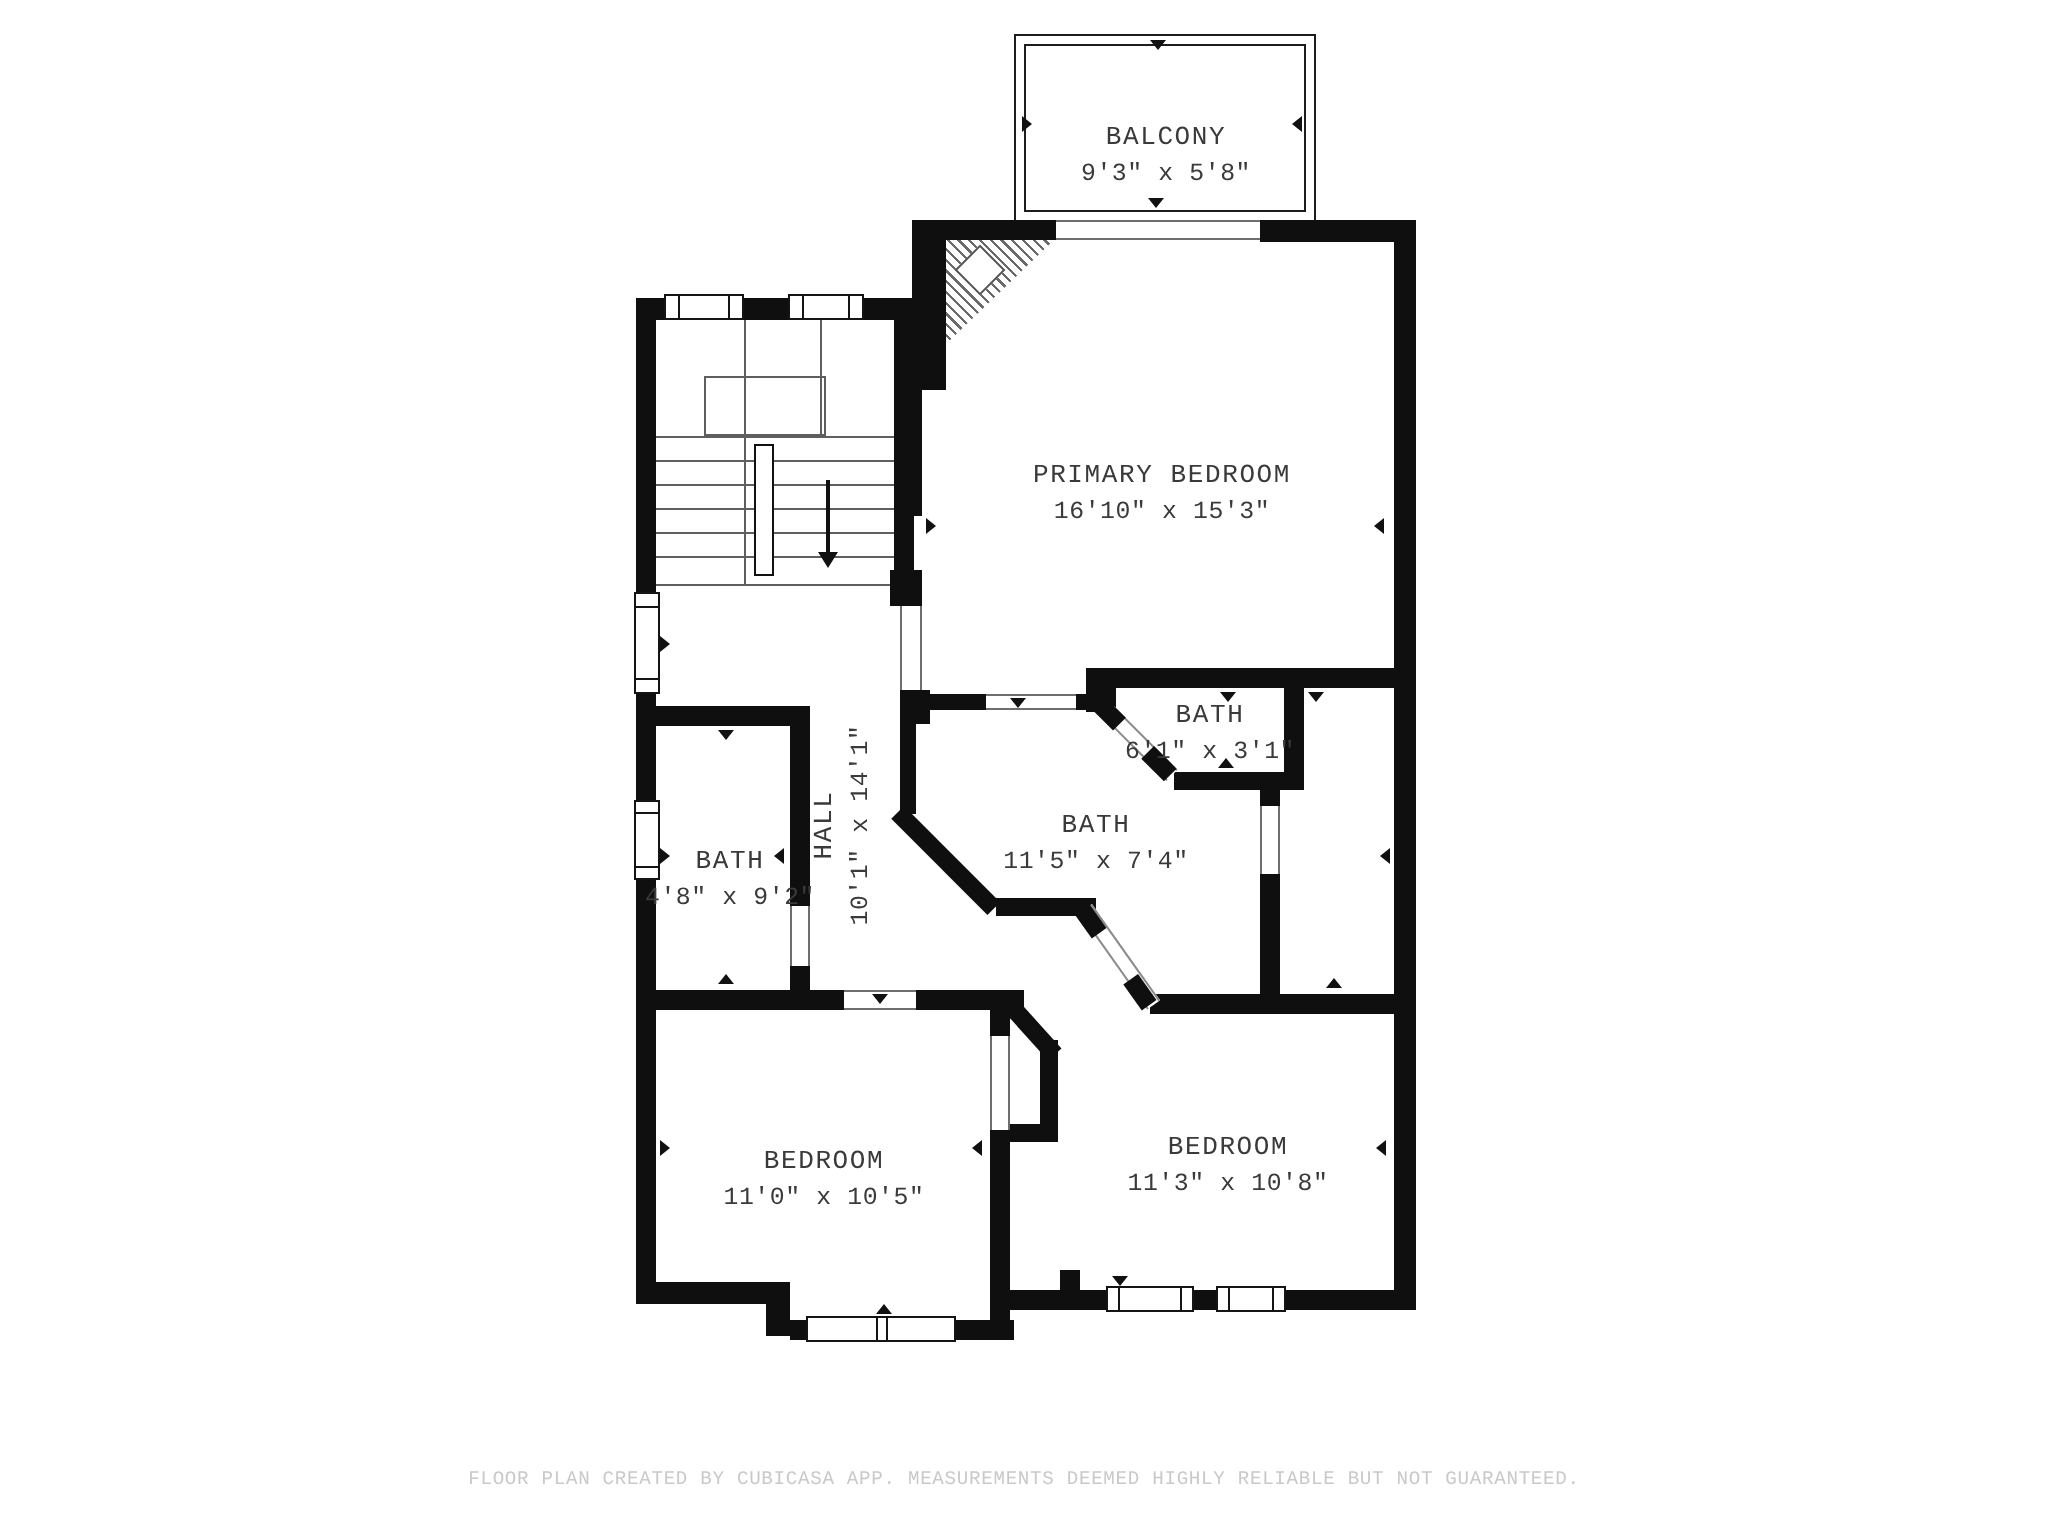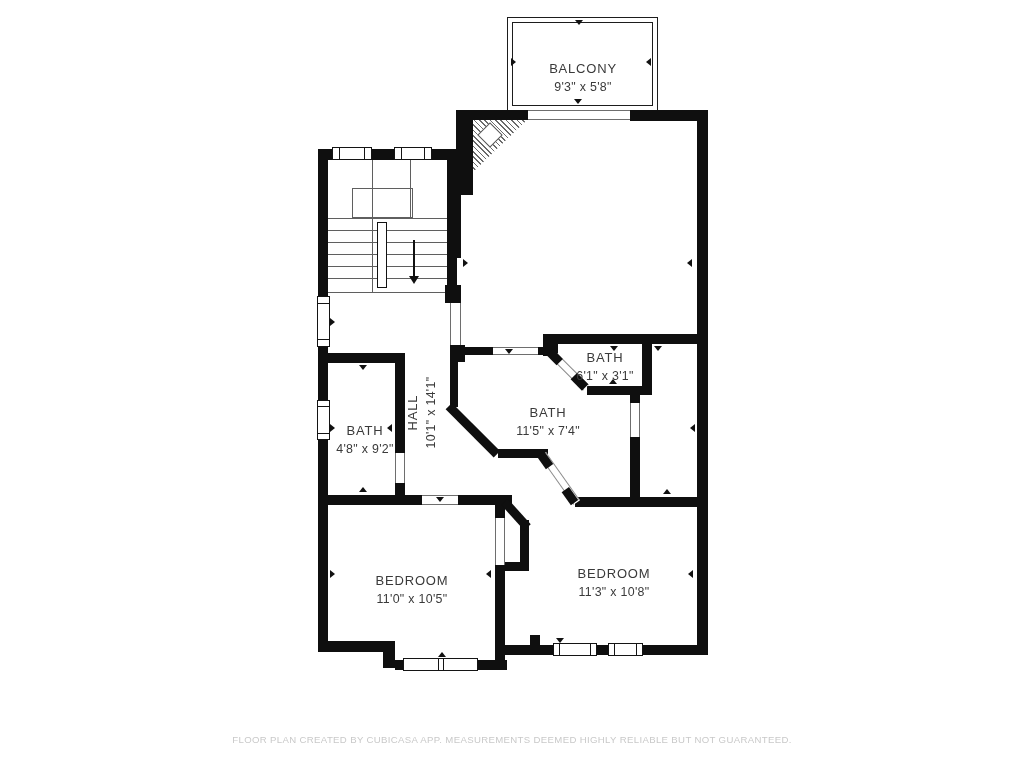--- a/index.html
+++ b/index.html
@@ -1,17 +1,17 @@
 <!DOCTYPE html>
 <html><head>
 <meta charset="utf-8">
 <style>
   html,body{margin:0;padding:0;background:#ffffff;}
   #stage{position:relative;width:911px;height:768px;background:#ffffff;overflow:hidden;
-         font-family:Liberation Sans, sans-serif;}
+         font-family:Liberation Mono, monospace;}
   .wall{position:absolute;background:#0f0f0f;}
   .diag{position:absolute;background:#0f0f0f;transform-origin:0 0;}
   .diag-open{position:absolute;background:#ffffff;transform-origin:0 0;
              border-top:1px solid #8a8a8a;border-bottom:1px solid #8a8a8a;box-sizing:border-box;}
   .open-h{position:absolute;background:#ffffff;border-top:1.2px solid #6e6e6e;
           border-bottom:1.2px solid #6e6e6e;box-sizing:border-box;}
   .open-v{position:absolute;background:#ffffff;border-left:1.2px solid #6e6e6e;
           border-right:1.2px solid #6e6e6e;box-sizing:border-box;}
   .win{position:absolute;background:#ffffff;border:1.3px solid #141414;box-sizing:border-box;}
   .mull-v{position:absolute;top:0;bottom:0;width:1.2px;background:#141414;}
@@ -178,20 +178,24 @@
     <div class="tick l" style="left:688px;top:570px;"></div>
     <div class="tick d" style="left:556px;top:638px;"></div>
     <div class="tick u" style="left:438px;top:652px;"></div>
   </div>
 
   <div class="label" style="left:503px;top:61px;width:160px;">
     <div class="rname">BALCONY</div>
     <div class="rdims">9'3" x 5'8"</div>
   </div>
 
+  <div class="label" style="left:481px;top:230px;width:200px;">
+    <div class="rname">PRIMARY BEDROOM</div>
+    <div class="rdims">16'10" x 15'3"</div>
+  </div>
 
   <div class="label" style="left:545px;top:350px;width:120px;">
     <div class="rname">BATH</div>
     <div class="rdims">6'1" x 3'1"</div>
   </div>
 
 
   <div class="label" style="left:478px;top:405px;width:140px;">
     <div class="rname">BATH</div>
     <div class="rdims">11'5" x 7'4"</div>

